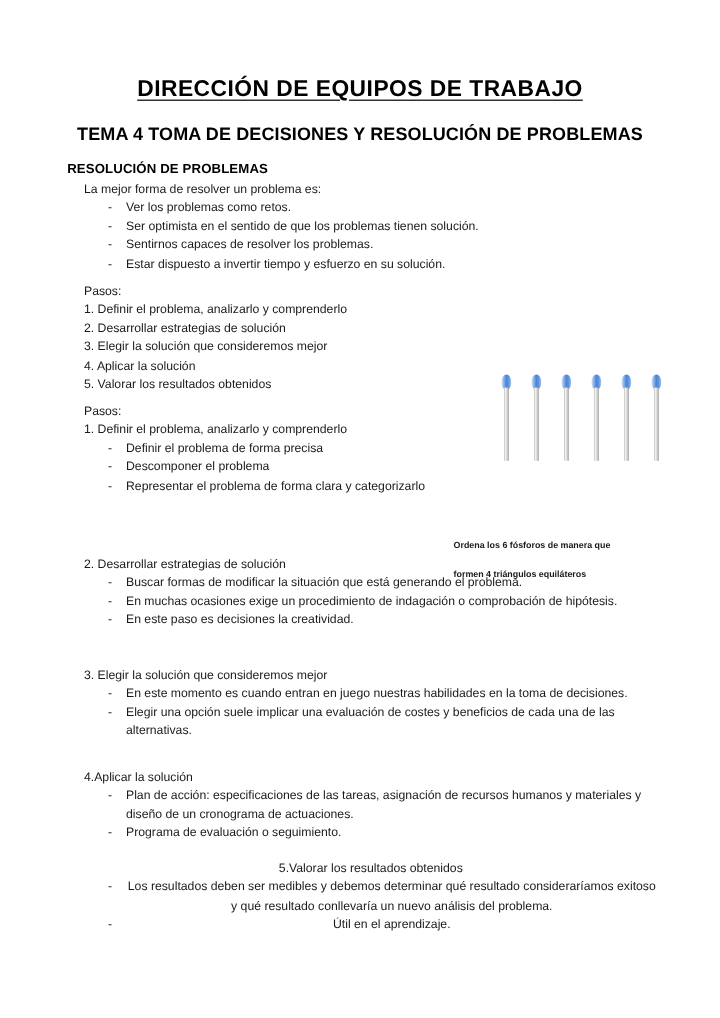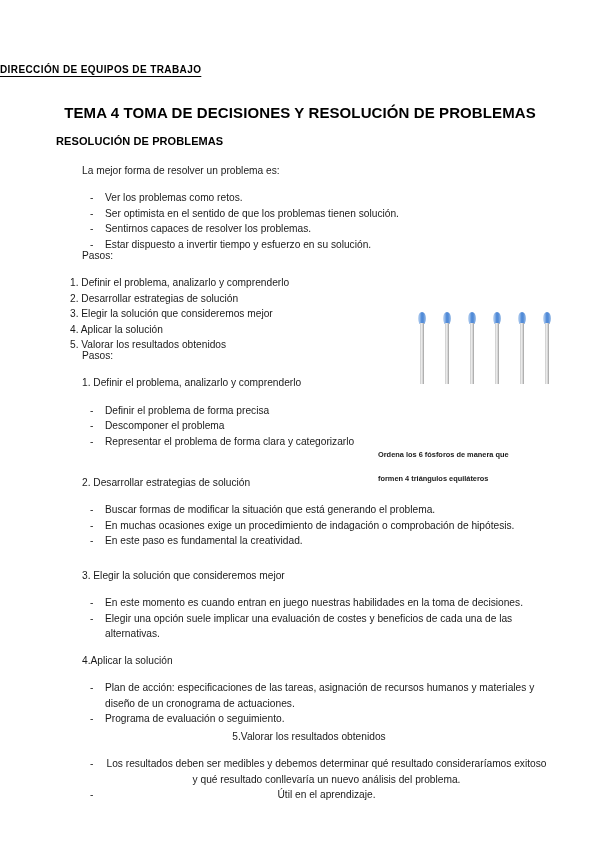--- a/index.html
+++ b/index.html
@@ -16,21 +16,22 @@
     color: #000000;
     overflow: hidden;
   }
 
   
   .doc-title {
     position: absolute;
     left: 0;
     top: 64px;
     width: 600px;
-    font-size: 10px;
+    text-align: center;
+    font-size: 19px;
     font-weight: bold;
     letter-spacing: 0.4px;
   }
   .doc-title span.underline {
     text-decoration: underline;
     text-underline-offset: 3px;
   }
   .doc-subtitle {
     position: absolute;
     left: 0;
@@ -51,21 +52,21 @@
 
   
   .body-block {
     position: absolute;
     left: 70px;
     font-size: 10.2px;
     line-height: 15.4px;
     color: #1a1a1a;
   }
   .para {
-    margin: 12px;
+    margin: 0;
     white-space: nowrap;
   }
 
   
   .dash-list {
     list-style: none;
     margin: 0;
     padding: 0;
   }
   .dash-list li {
@@ -218,21 +219,21 @@
   <div class="figure-caption">
     <p>Ordena los 6 fósforos de manera que</p>
     <p>formen 4 triángulos equiláteros</p>
   </div>
 
   <div class="body-block" style="top:463px; width:470px;">
     <p class="para">2. Desarrollar estrategias de solución</p>
     <ul class="dash-list">
       <li><span class="dash">-</span><span>Buscar formas de modificar la situación que está generando el problema.</span></li>
       <li><span class="dash">-</span><span>En muchas ocasiones exige un procedimiento de indagación o comprobación de hipótesis.</span></li>
-      <li><span class="dash">-</span><span>En este paso es fundamental la creatividad.</span></li>
+      <li><span class="dash">-</span><span>En este paso es decisiones la creatividad.</span></li>
     </ul>
   </div>
 
   <div class="body-block" style="top:556px; width:475px;">
     <p class="para">3. Elegir la solución que consideremos mejor</p>
     <ul class="dash-list">
       <li><span class="dash">-</span><span>En este momento es cuando entran en juego nuestras habilidades en la toma de decisiones.</span></li>
       <li><span class="dash">-</span><span>Elegir una opción suele implicar una evaluación de costes y beneficios de cada una de las alternativas.</span></li>
     </ul>
   </div>

